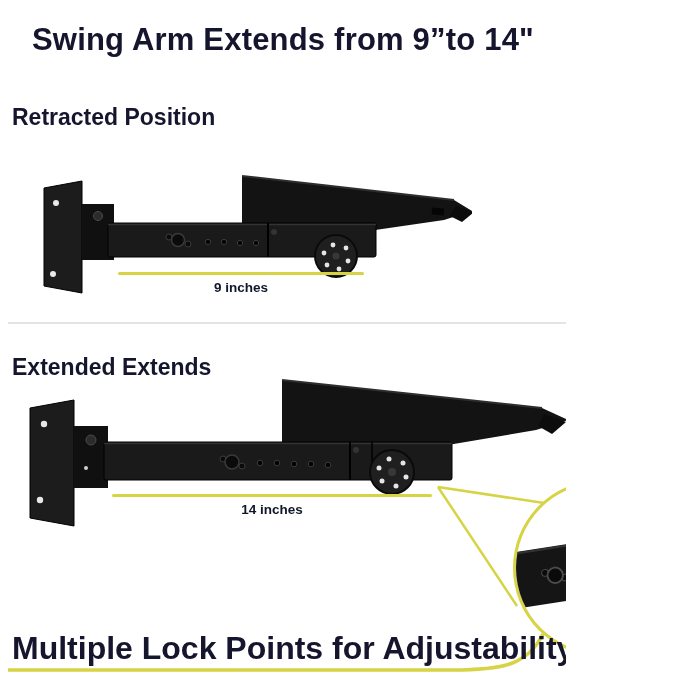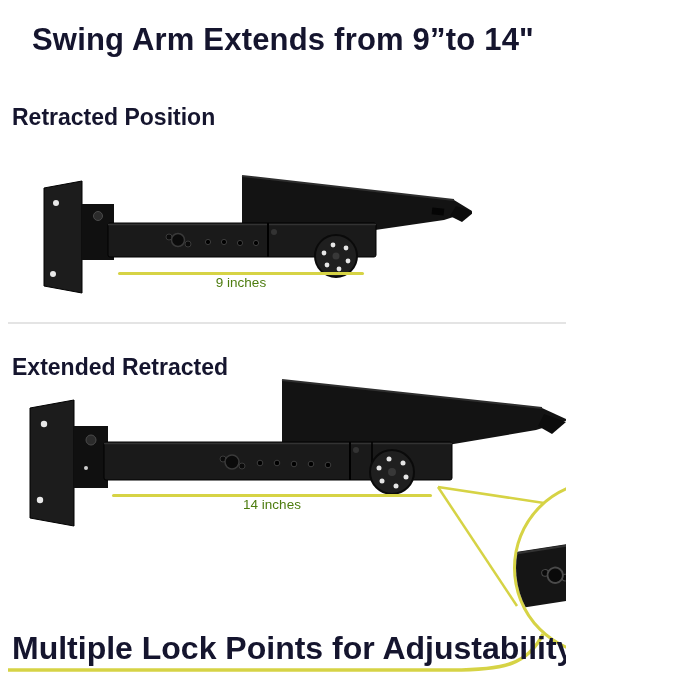--- a/index.html
+++ b/index.html
@@ -50,23 +50,24 @@
   }
   .measure-retracted { left: 118px; top: 272px; width: 246px; }
   .measure-extended  { left: 112px; top: 494px; width: 320px; align-items: center; }
   .measure-line {
     width: 100%;
     height: 3px;
     background: var(--accent);
     border-radius: 2px;
   }
   .measure-label {
+    margin-top: 5px;
     font-size: 13.5px;
-    font-weight: 400;
-    color: #4d7c0f;
+    font-weight: 700;
+    color: #0f172a;
   }
   .divider {
     position: absolute;
     left: 8px;
     top: 322px;
     width: 684px;
     height: 2px;
     background: #e4e4e4;
   }
   .overlay-svg {
@@ -153,21 +154,21 @@
     </g>
   </svg>
 
   <div class="measure measure-retracted">
     <div class="measure-line"></div>
     <div class="measure-label">9 inches</div>
   </div>
 
   <div class="divider"></div>
 
-  <h2 class="section-heading heading-extended">Extended Retracted</h2>
+  <h2 class="section-heading heading-extended">Extended Extends</h2>
 
   <svg class="product-svg svg-extended" viewBox="0 0 548 158" aria-hidden="true">
     <g>
       <path d="M262,4 L522,32 L548,44 L516,54 L398,74 L262,94 Z" fill="#131313"></path>
       <path d="M262,4 L522,32" stroke="#2e2e2e" stroke-width="2" fill="none"></path>
       <path d="M524,38 L546,46 L532,58 L518,50 Z" fill="#0c0c0c"></path>
     </g>
     <g>
       <path d="M10,32 L54,24 L54,150 L10,142 Z" fill="#1c1c1c" stroke="#000" stroke-width="1"></path>
       <circle cx="24" cy="48" r="3.2" fill="#e8e8e8"></circle>

